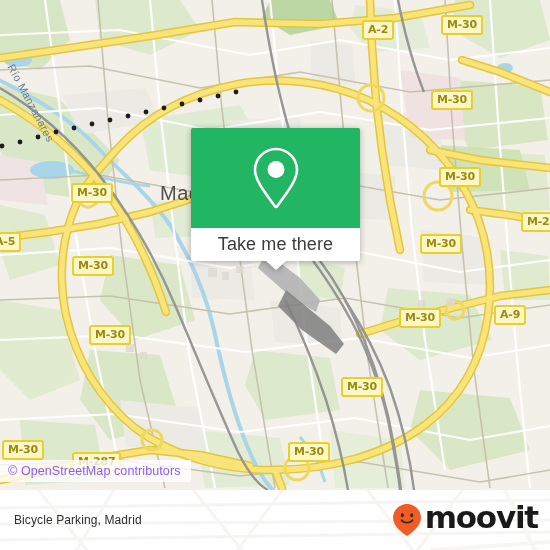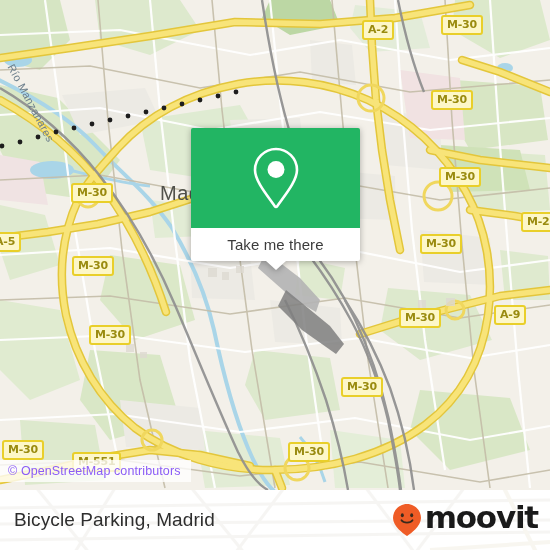--- a/index.html
+++ b/index.html
@@ -111,21 +111,21 @@
     position: relative;
     height: 33px;
     background: #ffffff;
     border-radius: 0 0 2px 2px;
     display: flex;
     align-items: center;
     justify-content: center;
   }
   #callout-label {
     color: #3c3c3c;
-    font-size: 15px;
+    font-size: 18px;
     font-family: "Liberation Sans", sans-serif;
     letter-spacing: 0.1px;
   }
   #callout-tail {
     position: absolute;
     left: 50%;
     bottom: -9px;
     margin-left: -10px;
     width: 0; height: 0;
     border-left: 10px solid transparent;
@@ -148,21 +148,21 @@
     left: 0; top: 0;
     width: 550px; height: 60px;
     opacity: 0.30;
   }
   #footer-title {
     position: absolute;
     left: 14px;
     top: 50%;
     transform: translateY(-50%);
     color: #2e2e2e;
-    font-size: 19px;
+    font-size: 12px;
     font-family: "Liberation Sans", sans-serif;
     letter-spacing: 0.1px;
     text-align: center;
   }
   #brand {
     position: absolute;
     right: 12px;
     top: 50%;
     transform: translateY(-50%);
     display: flex;
@@ -378,21 +378,21 @@
         <div class="shield" style="left: 71px; top: 183px;">M-30</div>
         <div class="shield" style="left: -11px; top: 232px;">A-5</div>
         <div class="shield" style="left: 420px; top: 234px;">M-30</div>
         <div class="shield" style="left: 521px; top: 212px;">M-2</div>
         <div class="shield" style="left: 72px; top: 256px;">M-30</div>
         <div class="shield" style="left: 494px; top: 305px;">A-9</div>
         <div class="shield" style="left: 399px; top: 308px;">M-30</div>
         <div class="shield" style="left: 89px; top: 325px;">M-30</div>
         <div class="shield" style="left: 2px; top: 440px;">M-30</div>
         <div class="shield" style="left: 341px; top: 377px;">M-30</div>
-        <div class="shield" style="left: 72px; top: 452px;">M-551</div>
+        <div class="shield" style="left: 72px; top: 452px;">M-287</div>
         <div class="shield" style="left: 288px; top: 442px;">M-30</div>
       </div>
 
     <div class="map-label" id="label-madrid" style="left:160px; top:182px;">Madrid</div>
     <div class="map-label" id="label-river" style="left:16px; top:62px;">Río Manzanares</div>
 
     <div id="attribution">
       <span>© OpenStreetMap contributors</span>
     </div>
 

